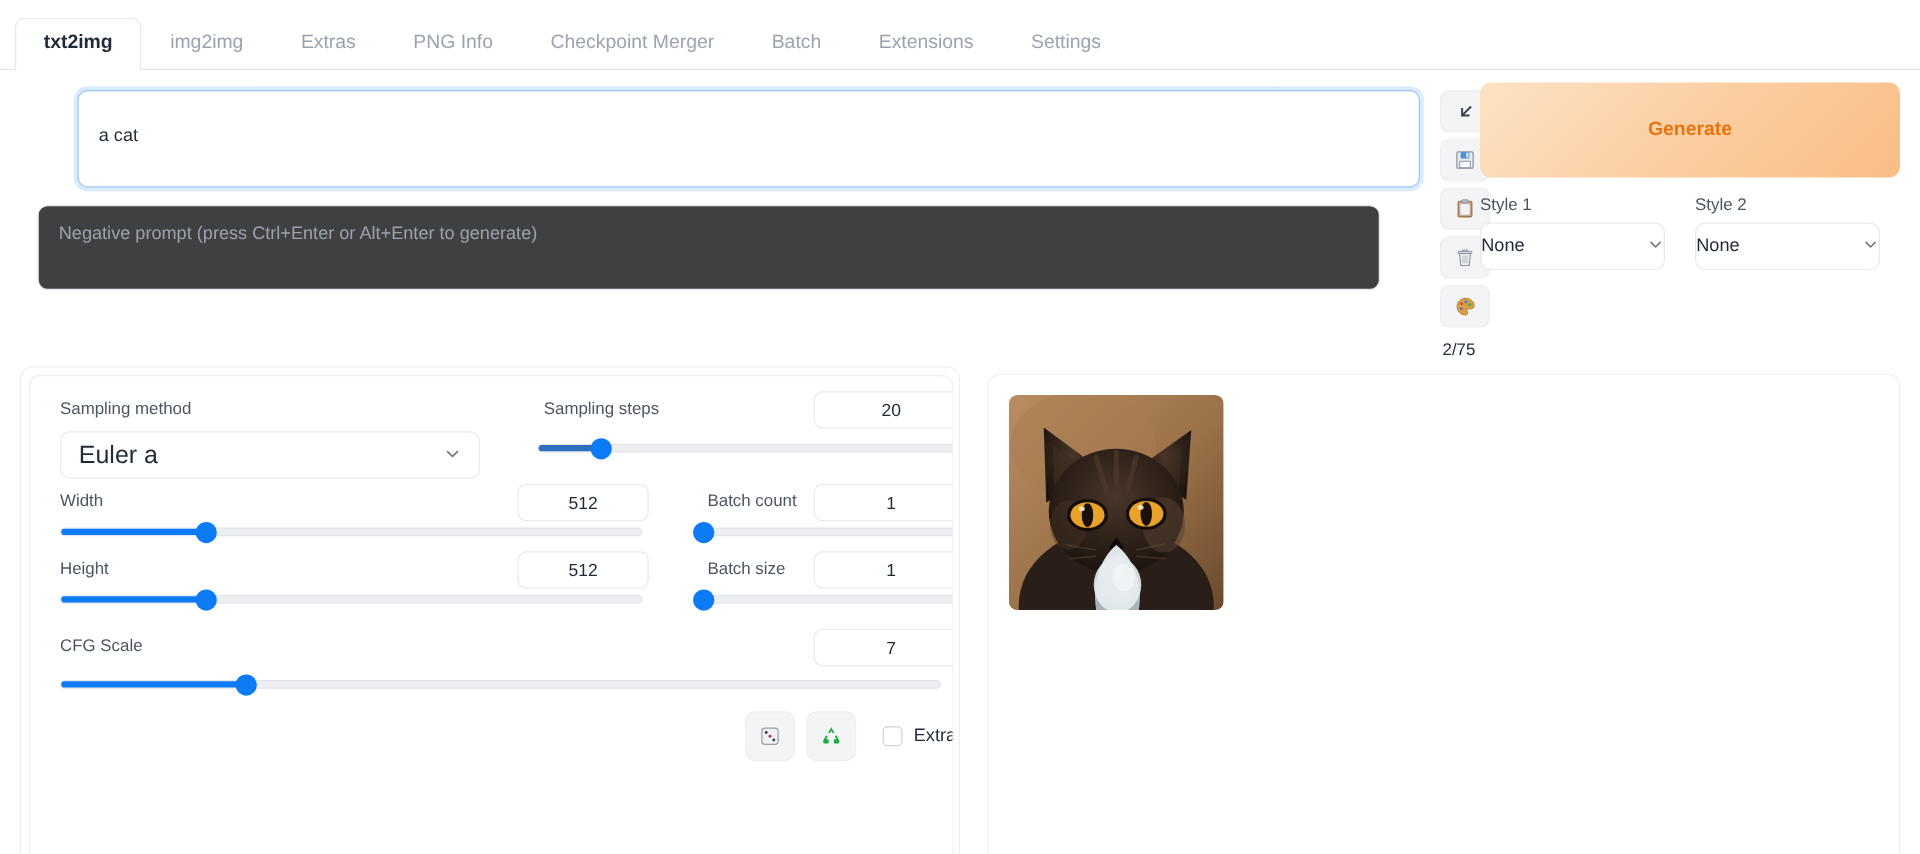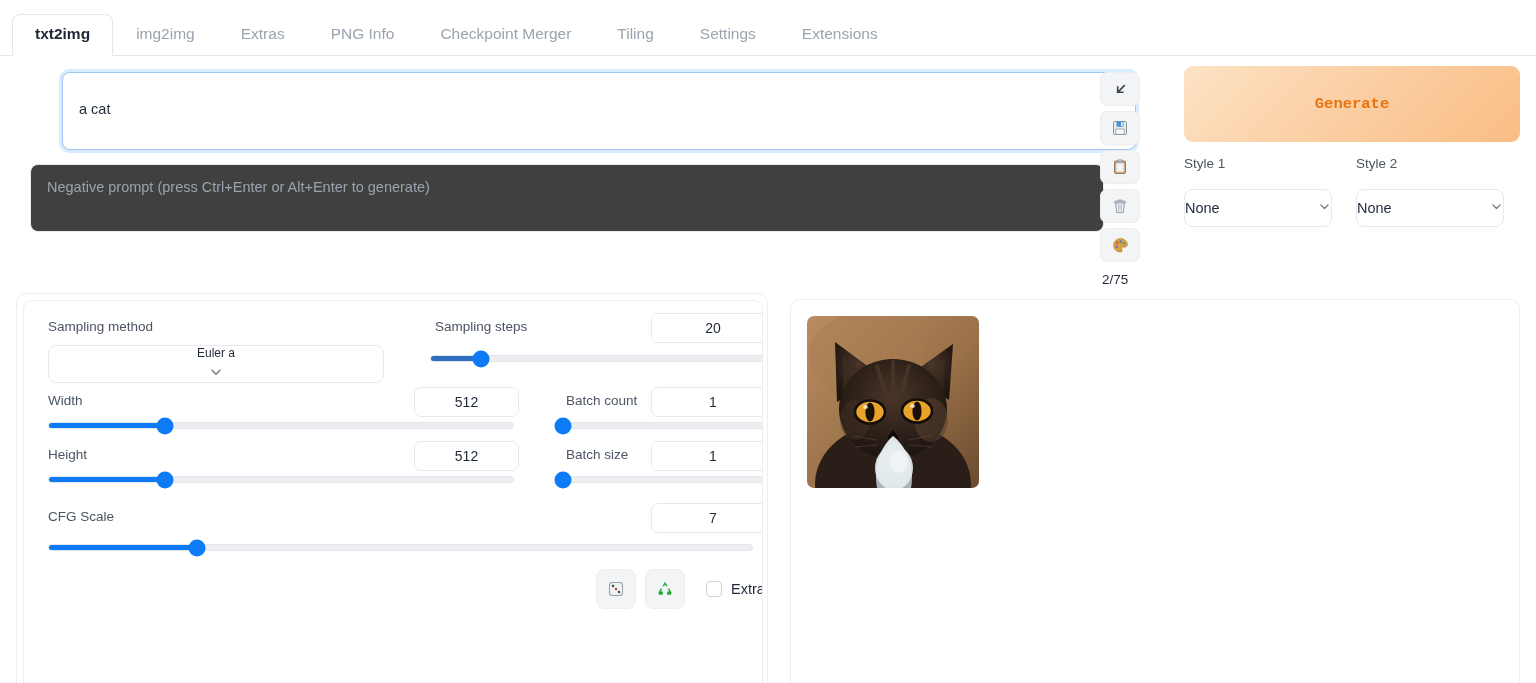--- a/index.html
+++ b/index.html
@@ -64,21 +64,21 @@
     border-radius: 8px;
     background: #404040;
     padding: 14px 16px;
     font-size: 14.5px;
     color: #9aa3af;
     overflow: hidden;
   }
 
   
   .toolcol {
-    position: absolute; left: 1100px; top: 72px;
+    position: absolute; left: 1152px; top: 72px;
     width: 42px;
     display: flex; flex-direction: column; gap: 5px;
   }
   .toolbtn {
     width: 40px; height: 34px;
     background: #f3f4f6;
     border: 1px solid #edeef1;
     border-radius: 7px;
     display: flex; align-items: center; justify-content: center;
     font-size: 16px; line-height: 1;
@@ -95,27 +95,27 @@
 
   
   .gen-wrap { position: absolute; left: 1184px; top: 66px; width: 336px; }
   .generate {
     width: 336px; height: 76px;
     border: none;
     border-radius: 9px;
     background: linear-gradient(135deg, #fde3c4 0%, #fbd0a6 45%, #f9bd84 100%);
     color: #e8730c;
     font-size: 15.5px; font-weight: bold;
-    font-family: Liberation Mono, monospace;
+    font-family: Liberation Sans, sans-serif;
     cursor: pointer;
     display: flex; align-items: center; justify-content: center;
   }
   .styles-row { display: flex; gap: 24px; margin-top: 14px; }
   .style-col { width: 148px; }
-  .style-label { font-size: 13.5px; color: #4b5563; margin-bottom: 18px; }
+  .style-label { font-size: 13.5px; color: #4b5563; margin-bottom: 7px; }
   .select {
     width: 148px; height: 38px;
     border: 1px solid #e7e9ee;
     border-radius: 8px;
     background: #fff;
     display: flex; align-items: center; justify-content: space-between;
     padding: 0 0;
     font-size: 14.5px; color: #1f2937;
     cursor: pointer;
   }
@@ -156,21 +156,21 @@
     border-radius: 50%; transform: translate(-50%, -50%);
   }
 
   .row-sampling { position: absolute; left: 24px; top: 18px; width: 704px; }
   .sm-label { position: absolute; left: 0; top: 0; }
   .sm-select {
     position: absolute; left: 0; top: 26px;
     width: 336px; height: 38px;
     border: 1px solid #e7e9ee; border-radius: 8px; background: #fff;
     display: flex; align-items: center; justify-content: space-between;
-    padding: 0 14px; font-size: 12px; color: #1f2937; cursor: pointer; flex-direction: column;
+    padding: 0 14px; font-size: 20px; color: #1f2937; cursor: pointer;
   }
   .ss-label { position: absolute; left: 387px; top: 0; }
   .ss-num { position: absolute; left: 603px; top: -6px; width: 124px; }
   .ss-track { position: absolute; left: 382px; top: 36px; width: 337px; }
 
   .row-wh { position: absolute; left: 24px; top: 92px; width: 704px; }
   .w-label { position: absolute; left: 0; top: 0; }
   .w-num { position: absolute; left: 366px; top: -6px; width: 105px; }
   .w-track { position: absolute; left: 0; top: 29px; width: 466px; }
   .bc-label { position: absolute; left: 518px; top: 0; }
@@ -233,23 +233,23 @@
 <body>
 
 <div class="app">
 
   <div class="tabbar">
     <div class="tab active"><span>txt2img</span></div>
     <div class="tab"><span>img2img</span></div>
     <div class="tab"><span>Extras</span></div>
     <div class="tab"><span>PNG Info</span></div>
     <div class="tab"><span>Checkpoint Merger</span></div>
-    <div class="tab"><span>Tiling</span></div>
+    <div class="tab"><span>Batch</span></div>
+    <div class="tab"><span>Extensions</span></div>
     <div class="tab"><span>Settings</span></div>
-    <div class="tab"><span>Extensions</span></div>
   </div>
 
   <div class="prompt-wrap">
     <div class="prompt-box">a cat</div>
     <div class="neg-box">Negative prompt (press Ctrl+Enter or Alt+Enter to generate)</div>
   </div>
 
   <div class="toolcol">
     <div class="toolbtn">
       <svg width="15" height="15" viewBox="0 0 16 16">

